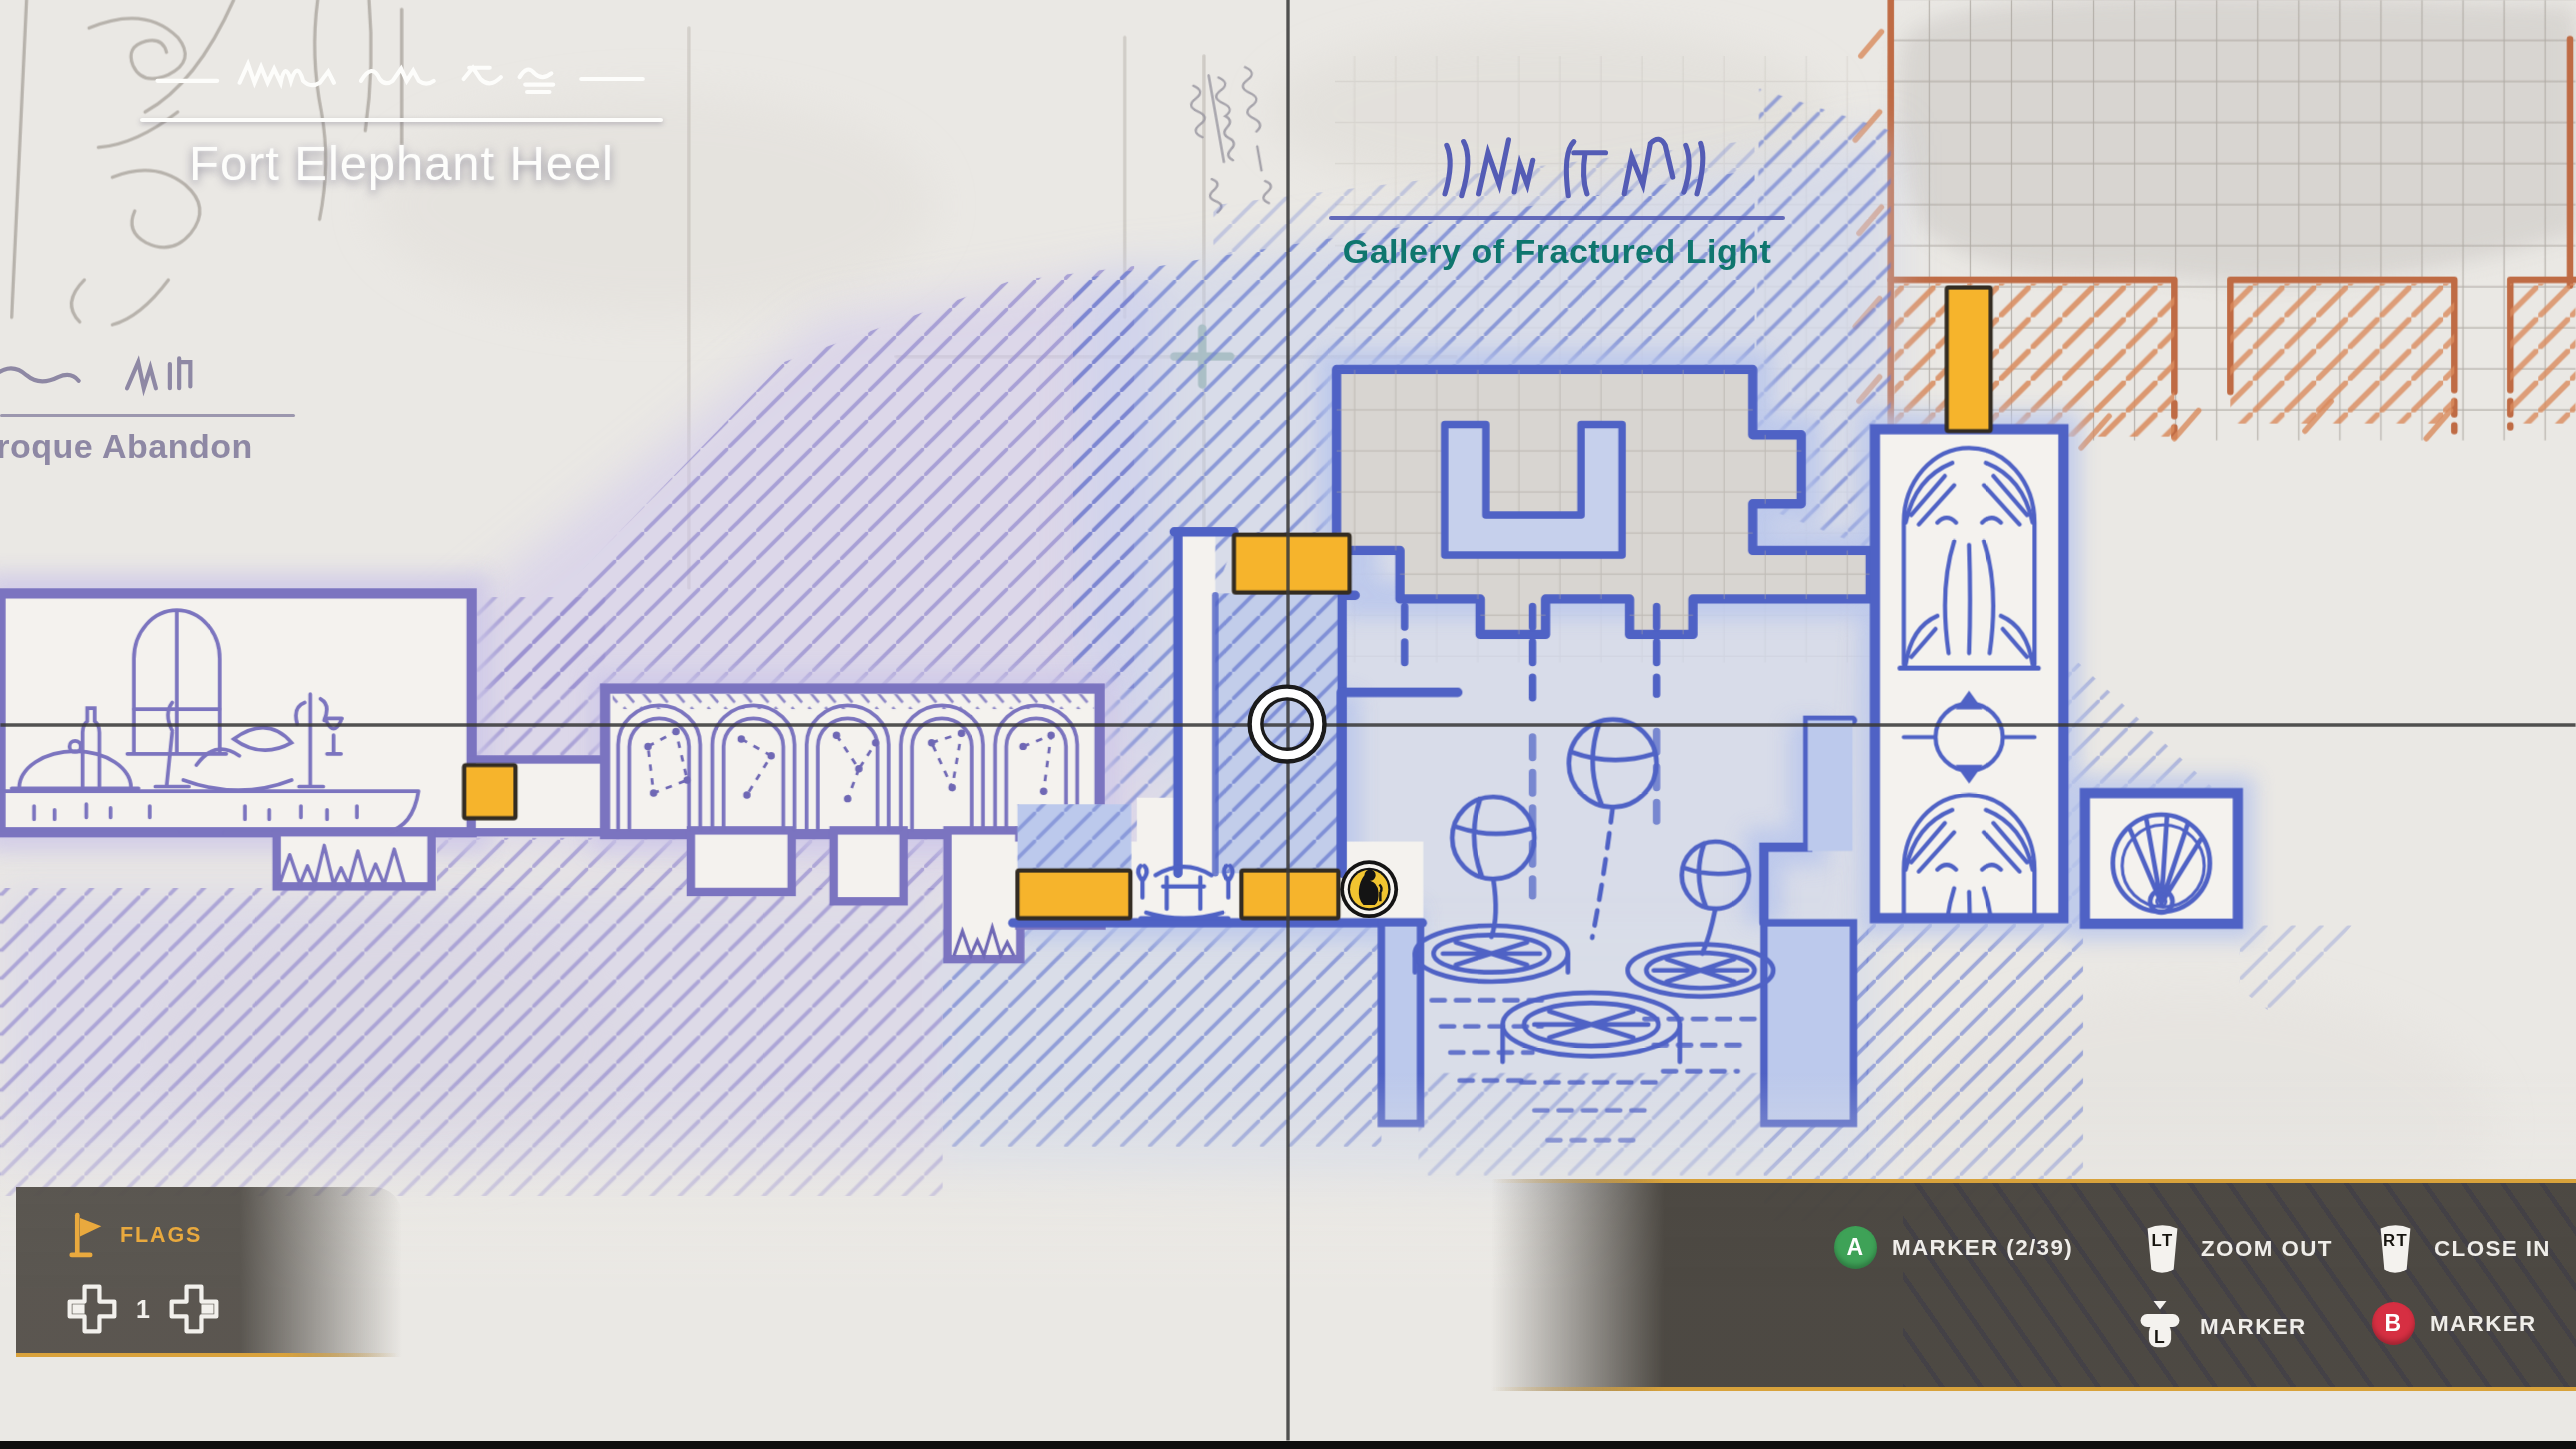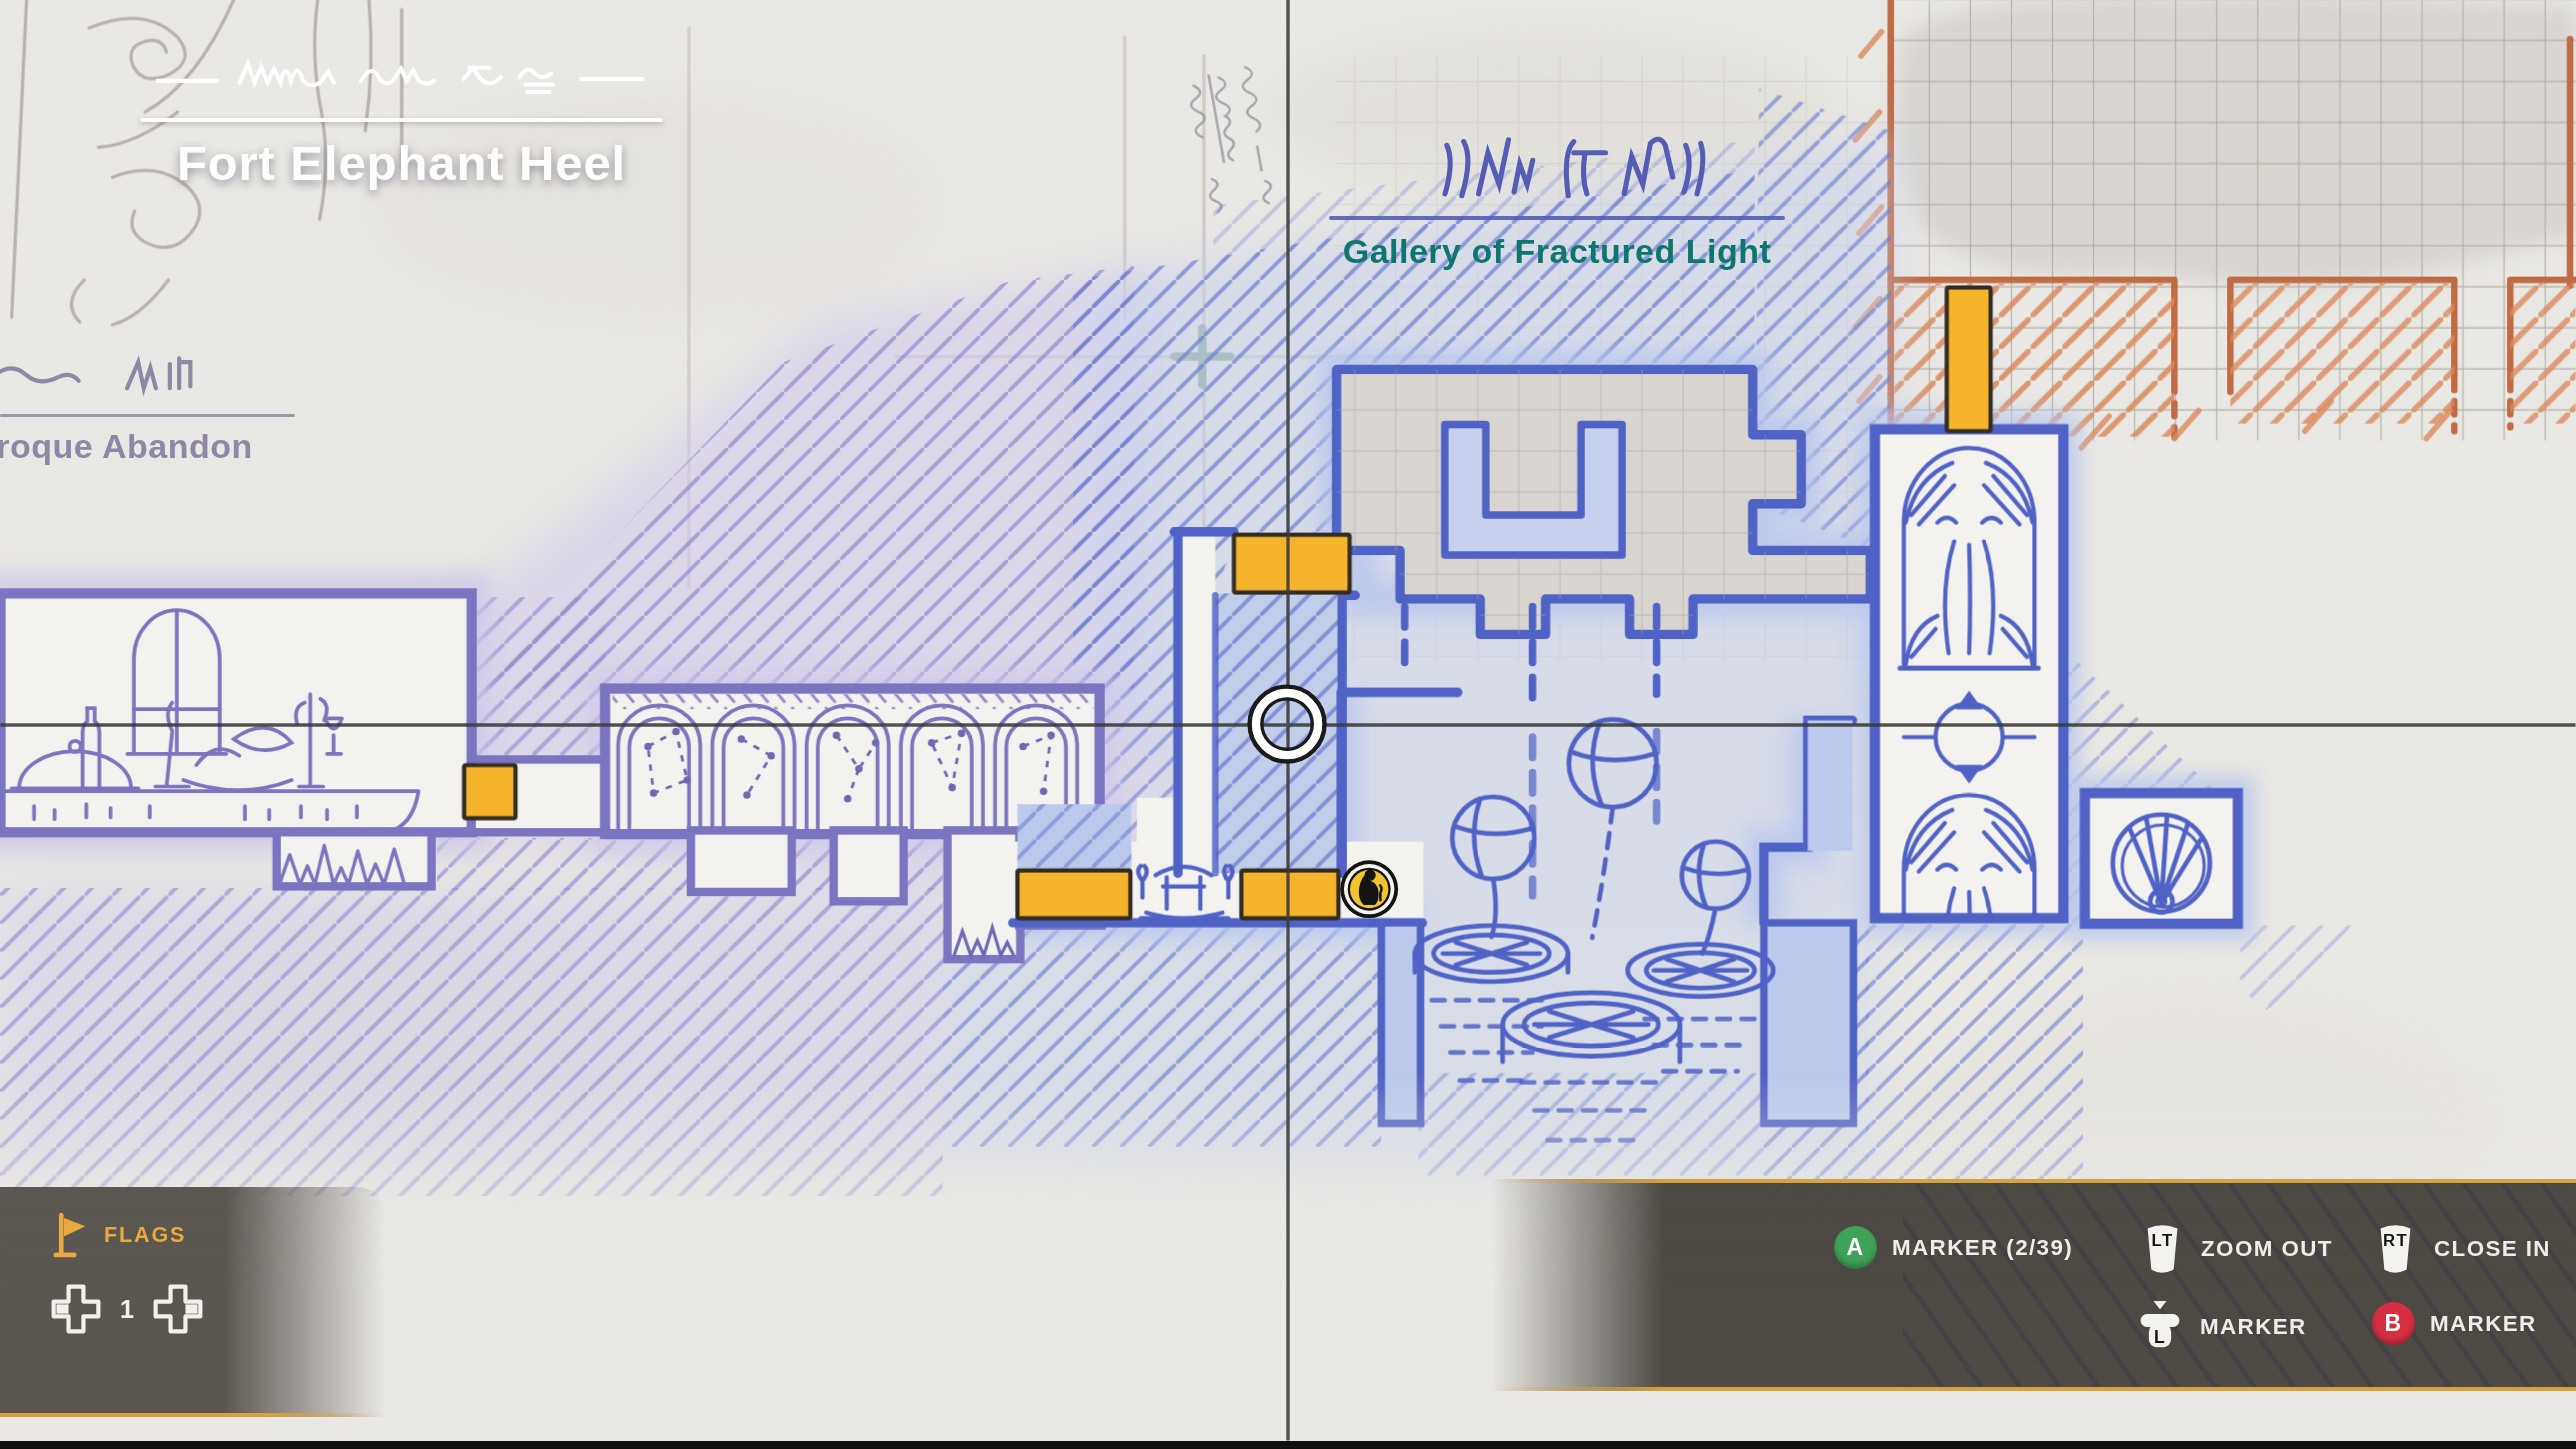--- a/index.html
+++ b/index.html
@@ -9,34 +9,34 @@
     font-family:"Liberation Sans", sans-serif;
   }
   #map-canvas{position:absolute;left:0;top:0;z-index:1;}
   .overlay{position:absolute;z-index:3;}
 
   
   #region-title{left:140px;top:49px;width:523px;text-align:center;}
   #region-title .rule{height:4.7px;background:#fdfdfb;margin:5.6px 0 13px 0;border-radius:2.8px;
       box-shadow:0 1.9px 5.6px rgba(80,75,100,.35);}
   #region-title h1{
-    margin:0;font-size:49px;font-weight:700;color:#fdfdfb;letter-spacing:0.9px;
+    margin:0;font-size:49px;font-weight:400;color:#fdfdfb;letter-spacing:0.9px;
     text-shadow:0 2.8px 9.3px rgba(70,65,95,.55),0 0 2.8px rgba(255,255,255,.7);
   }
   .area-label{font-weight:700;}
   #gallery-label{left:1305px;top:119px;width:504px;text-align:center;color:#0f766e;}
   #gallery-label .rule{height:4.7px;background:#545cb5;margin:3.7px 24px 11.2px 24px;border-radius:2.8px;opacity:.9;}
   #gallery-label .area-label{font-size:34px;letter-spacing:0.5px;}
   #abandon-label{left:-13px;top:351px;width:308px;color:#8e88a4;}
   #abandon-label .rule{height:3.7px;background:#8e88a4;margin:5.6px 0 9.3px 13px;border-radius:1.9px;opacity:.85;}
   #abandon-label .area-label{font-size:34px;letter-spacing:0.5px;padding-left:9.3px;}
 
   
   #flags-panel{
-    left:0;top:1187px;width:386px;height:230px;
+    left:16px;top:1187px;width:386px;height:170px;
     background:linear-gradient(90deg, rgba(84,80,74,.96) 0%, rgba(84,80,74,.96) 58%, rgba(84,80,74,0) 100%);
     border-top-right-radius:28px;
   }
   #flags-panel .gold-line{
     position:absolute;left:0;bottom:0;width:383px;height:3.7px;
     background:linear-gradient(90deg,#d9a23c 0%,#d9a23c 70%,rgba(217,162,60,0) 100%);
   }
   .flags-row{position:absolute;left:52px;top:24px;display:flex;align-items:center;gap:15px;}
   .flags-label{color:#e9a93e;font-size:21.5px;font-weight:700;letter-spacing:1.9px;}
   .dpad-row{position:absolute;left:49px;top:95px;display:flex;align-items:center;gap:17px;}

